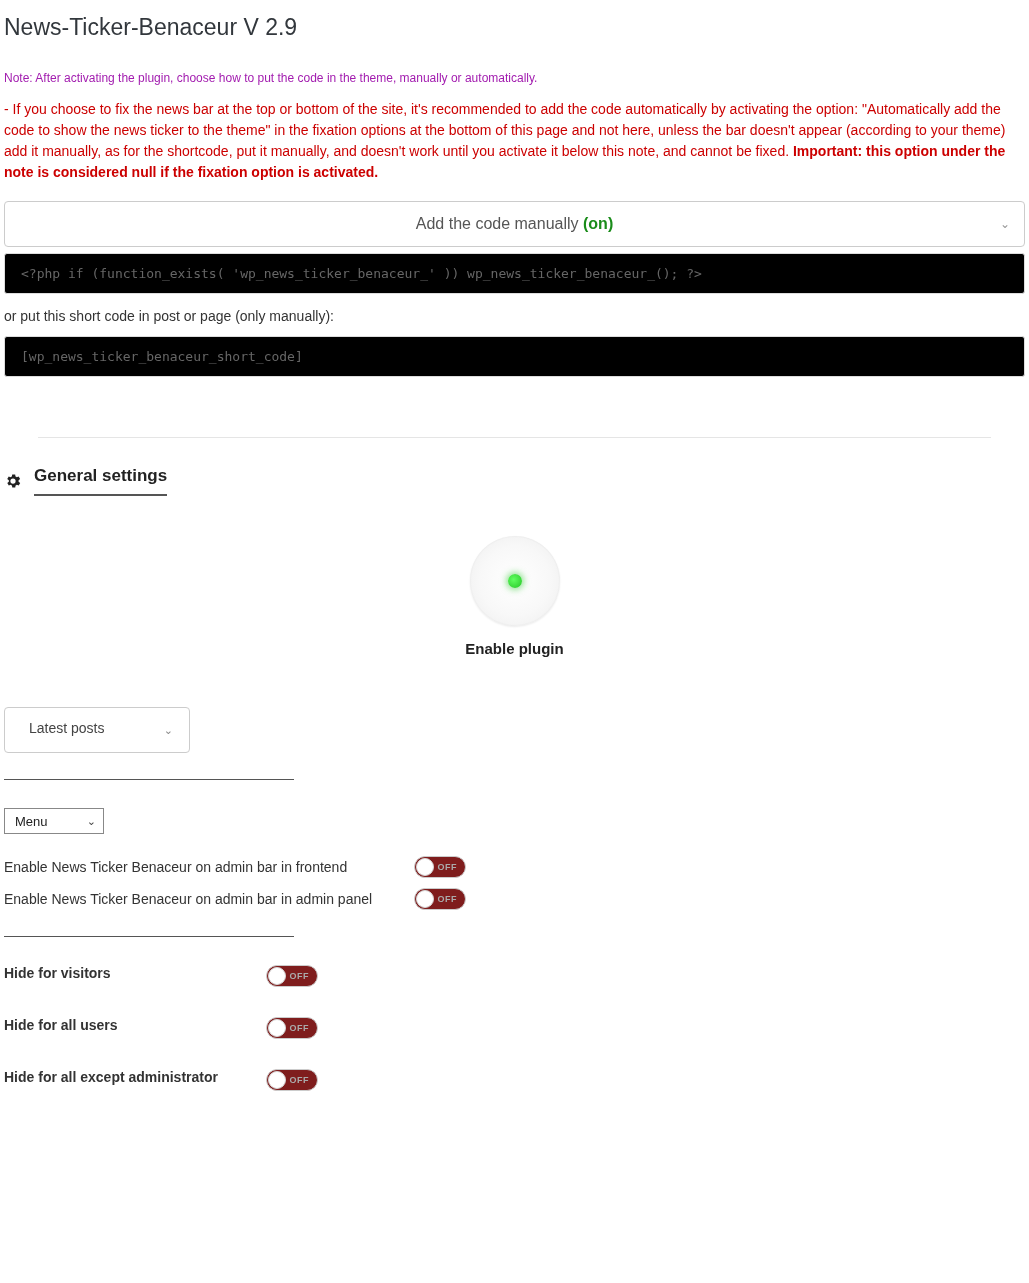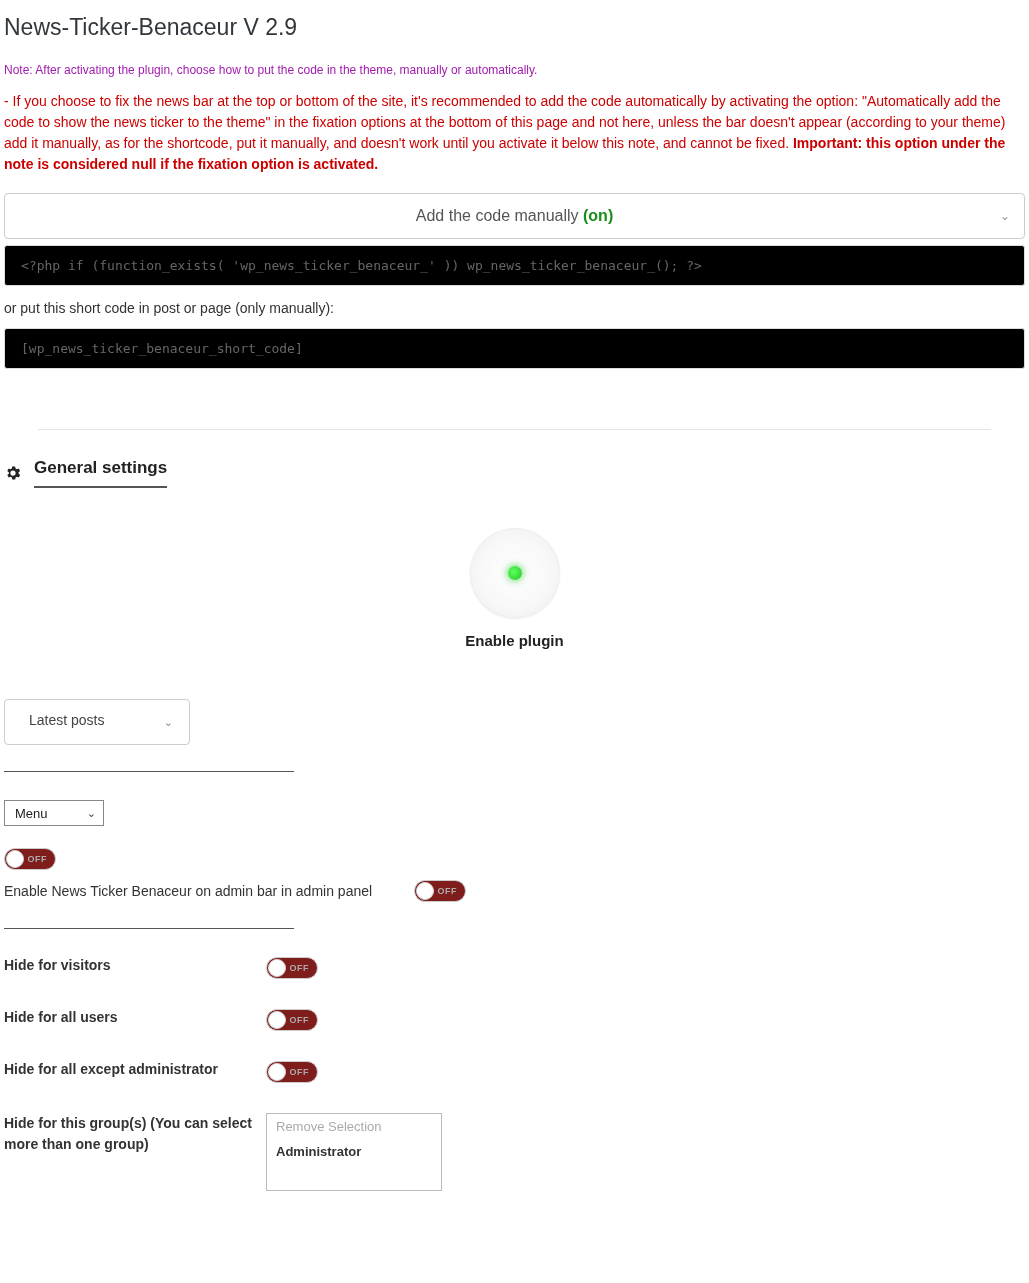--- a/index.html
+++ b/index.html
@@ -8,21 +8,21 @@
       font-size: 13px;
       color: #444;
       padding: 10px 4px;
       background: #fff;
       width: 1029px;
     }
     .page-title {
       font-size: 23px;
       font-weight: 400;
       color: #32373c;
-      margin-bottom: 20px;
+      margin-bottom: 28px;
       margin-top: 4px;
     }
     .note-line {
       color: #a21caf;
       font-size: 12px;
       margin-bottom: 12px;
       line-height: 1.5;
     }
     .warning-text {
       color: #cc0000;
@@ -243,20 +243,21 @@
 <div>
   <div class="small-select">
     <span>Menu</span>
     <span class="chev">⌄</span>
   </div>
 </div>
 
 <div style="height:22px"></div>
 
 <div class="row">
+  <span class="row-label">Enable News Ticker Benaceur on admin bar in frontend</span>
   <span class="toggle">
     <span class="knob"></span>
     <span class="state">OFF</span>
   </span>
 </div>
 <div class="row">
   <span class="row-label">Enable News Ticker Benaceur on admin bar in admin panel</span>
   <span class="toggle">
     <span class="knob"></span>
     <span class="state">OFF</span>
@@ -280,20 +281,13 @@
       <span class="state">OFF</span>
     </span>
   </div>
   <div class="row">
     <span class="row-label row-label-bold">Hide for all except administrator</span>
     <span class="toggle">
       <span class="knob"></span>
       <span class="state">OFF</span>
     </span>
   </div>
-  <div class="row" style="align-items:flex-start">
-    <span class="row-label row-label-bold" style="line-height:1.5">Hide for this group(s) (You can select more than one group)</span>
-    <div class="multiselect">
-      <div class="opt muted">Remove Selection</div>
-      <div class="opt strong">Administrator</div>
-    </div>
-  </div>
 </div>
 
 </body></html>

